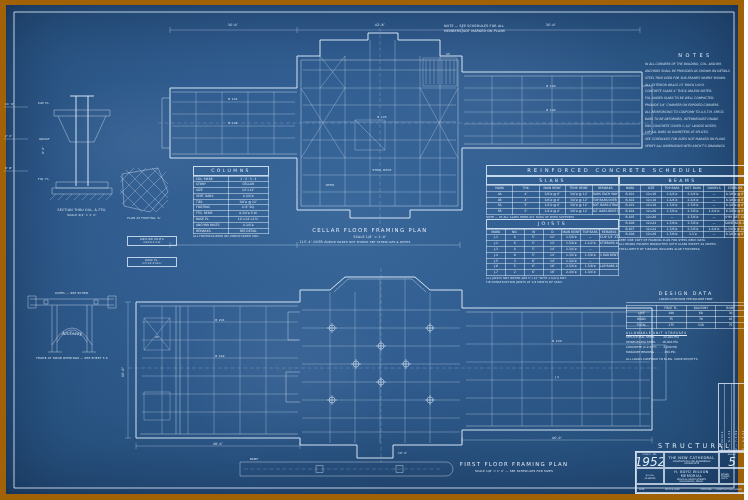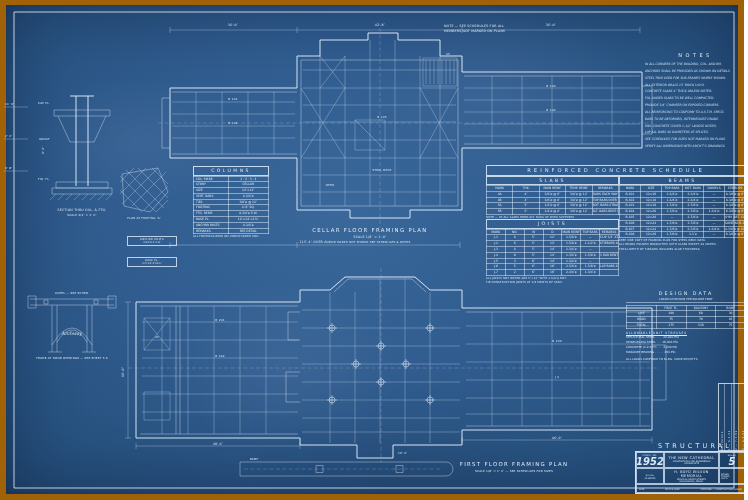--- a/index.html
+++ b/index.html
@@ -46,21 +46,21 @@
   .dd-title{font-size:4.8px;letter-spacing:2px;text-align:center}
   .dd-sub{font-size:2.8px;text-align:center;margin:1px 0 1.5px;border-bottom:.5px solid rgba(224,238,252,.5);padding-bottom:1px}
   .dd-sthead{font-size:3px;letter-spacing:.8px;margin-top:2px;text-decoration:underline;text-align:left}
   .dd-line{font-size:2.9px;line-height:1.8;text-align:left;white-space:nowrap;overflow:hidden}
   .struct-label{font-size:6.4px;letter-spacing:3.2px;text-align:center}
   .tb{display:grid;grid-template-columns:28px 55px 26px;grid-template-rows:16px 16px 9px;
       border:1.2px solid rgba(230,240,252,.9)}
   .tbc{border:.6px solid rgba(226,238,252,.75);display:flex;flex-direction:column;
        justify-content:center;align-items:center;overflow:hidden;text-align:center}
   .tb-tiny{font-size:2.2px;letter-spacing:.3px}
-  .tb-big{font-size:10px;font-weight:bold;font-style:italic;line-height:1}
+  .tb-big{font-size:12px;font-weight:normal;font-style:italic;line-height:1}
   .tb-mid{font-size:3.6px;letter-spacing:.4px}
   .tb-sm{font-size:2.1px}
   .tb-bot{grid-column:1/4;flex-direction:row;justify-content:space-between;padding:0 2px}
   .rev{display:flex;flex-direction:row;justify-content:space-around;align-items:stretch;
        border:.8px solid rgba(226,238,252,.8)}
   .vt{writing-mode:vertical-rl;transform:rotate(180deg);font-size:2.5px;letter-spacing:.6px;
       border-left:.4px solid rgba(224,238,252,.4);padding:0 .5px;white-space:nowrap;overflow:hidden}
   .dbox{position:absolute;z-index:4;border:.6px solid rgba(224,238,252,.8);text-align:center;
         padding:1px 0;color:#dce9f7}
   .dbox .l1{font-size:2.6px;letter-spacing:.3px}

